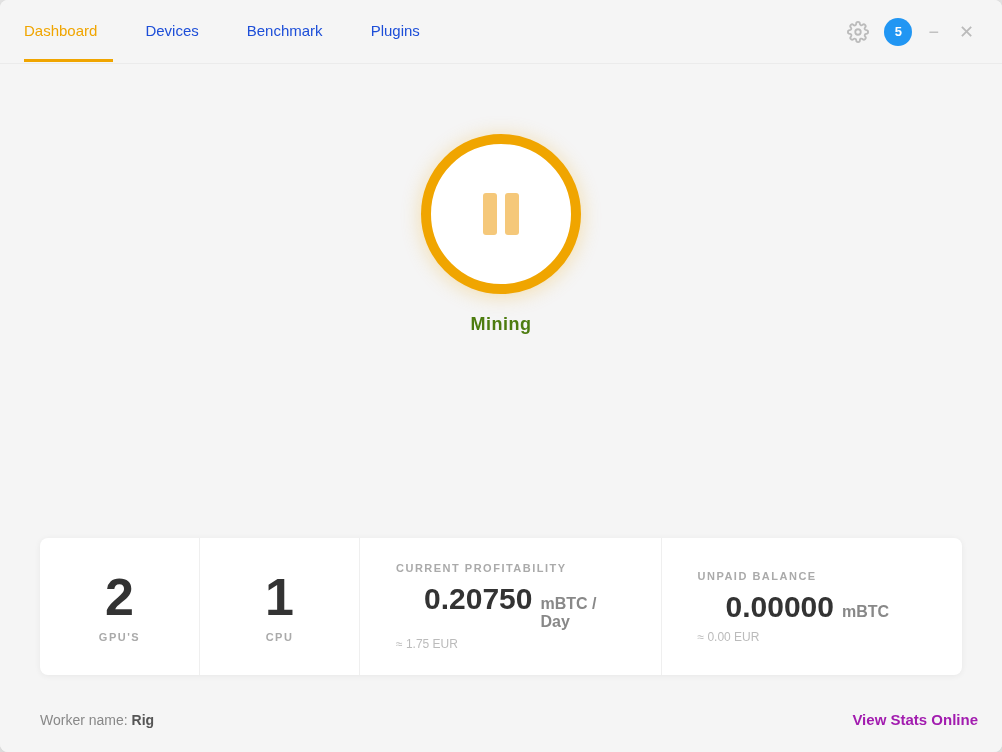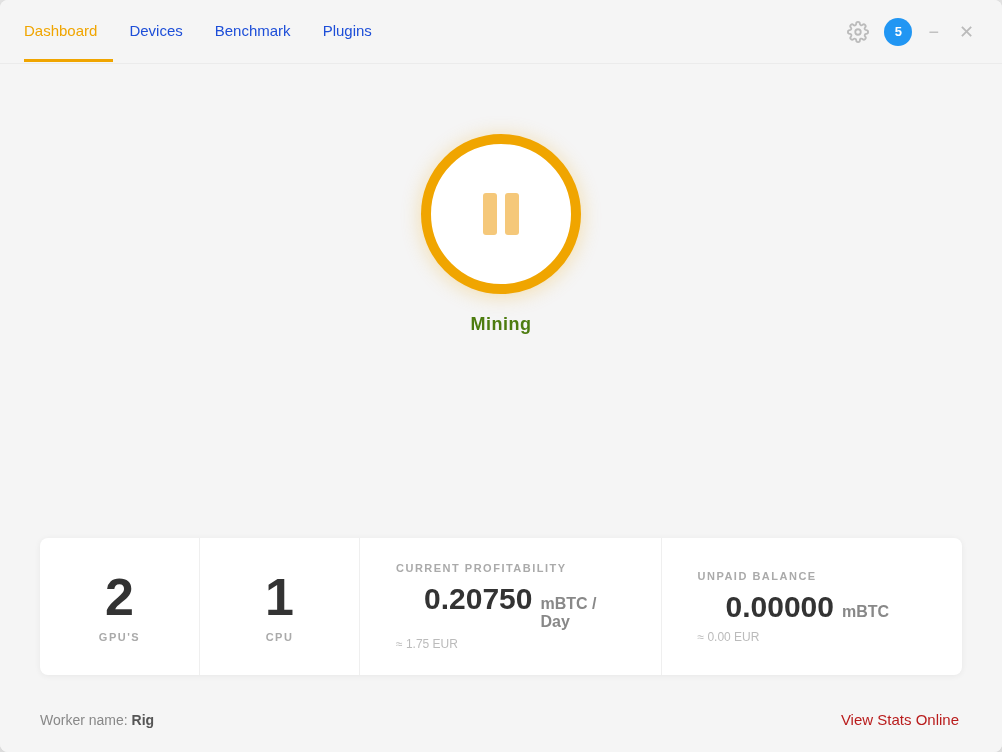--- a/index.html
+++ b/index.html
@@ -32,21 +32,21 @@
       padding: 0 24px;
       height: 64px;
       background: #f5f5f5;
       border-bottom: 1px solid #ebebeb;
       position: relative;
     }
 
     .nav-tabs {
       display: flex;
       align-items: center;
-      gap: 0;
+      gap: 16px;
     }
 
     .nav-tab {
       padding: 20px 16px;
       font-size: 15px;
       color: #1d4ed8;
       cursor: pointer;
       text-decoration: none;
       position: relative;
       border-bottom: 3px solid transparent;
@@ -243,38 +243,38 @@
       font-size: 12px;
       color: #bbb;
       margin-top: 6px;
     }
 
     
     .footer {
       display: flex;
       align-items: center;
       justify-content: space-between;
-      padding: 16px 43px 24px 40px;
+      padding: 16px 24px 24px 40px;
       background: #f5f5f5;
     }
 
     .worker-name {
       font-size: 14px;
       color: #888;
     }
 
     .worker-name strong {
       color: #555;
       font-weight: 700;
     }
 
     .view-stats-link {
       font-size: 15px;
-      color: #b91c1c;
-      font-weight: 400;
+      color: #a21caf;
+      font-weight: 700;
       cursor: pointer;
       text-decoration: none;
     }
   </style>
 </head>
 <body>
 
 <div class="app-window">
 
   <div class="header">

